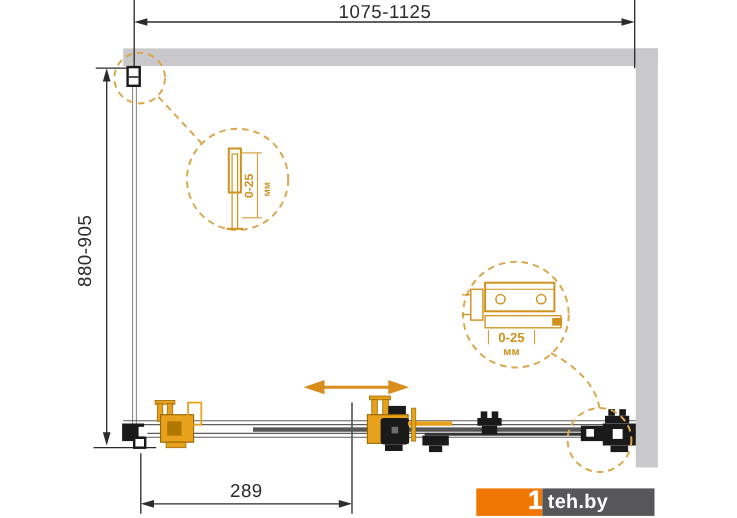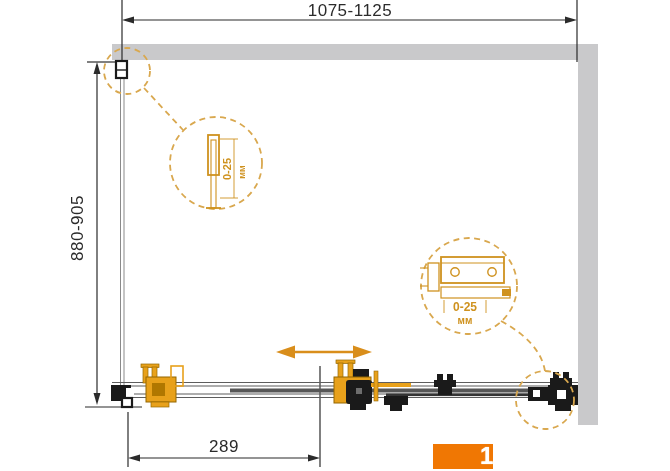--- a/index.html
+++ b/index.html
@@ -181,16 +181,19 @@
   <div class="lbl dim-lbl lbl-center" style="left:224px;top:447px;">289</div>
 
   <div class="lbl detail-lbl d1-range" style="left:227px;top:169px;">0-25</div>
   <div class="lbl detail-lbl d1-unit" style="left:242px;top:172px;">мм</div>
 
   <div class="lbl detail-lbl d2-range" style="left:465px;top:307px;">0-25</div>
   <div class="lbl detail-lbl d2-unit" style="left:465px;top:320px;">мм</div>
 
   <div id="logo">
     <div class="orange"></div>
+    <div class="gray">
+      <span class="site">teh.by</span>
+    </div>
     <span class="one">1</span>
   </div>
 
 </div>
 
 </body></html>

